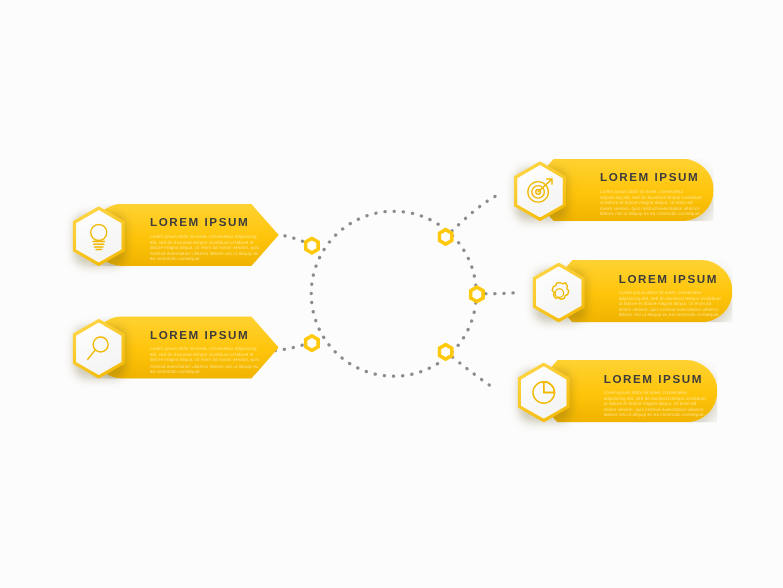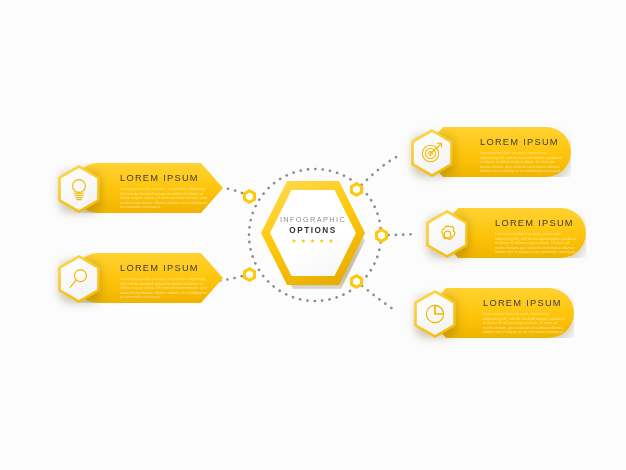--- a/index.html
+++ b/index.html
@@ -21,21 +21,21 @@
     box-shadow:0 6px 12px rgba(90,75,20,.28);
   }
   .panel .bodyshade{
     position:absolute;
     background:linear-gradient(180deg,#ffd232 0%,#fec40a 55%,#f0b300 100%);
   }
   .panel .title{
     position:absolute;
     color:#3c3c3c;
     font-size:9.3px;
-    font-weight:normal;
+    font-weight:bold;
     letter-spacing:1.25px;
     white-space:nowrap;
   }
   .panel .copy{
     position:absolute;
     color:#fff9d8;
     opacity:.62;
     font-size:3.6px;
     line-height:4.6px;
     letter-spacing:.07px;
@@ -230,30 +230,20 @@
         <svg width="22" height="22" viewBox="0 0 22 22" fill="none" stroke="#f0b800" stroke-width="1.15" stroke-linecap="round">
           <circle cx="11" cy="11" r="8.6"></circle>
           <line x1="11" y1="11" x2="11" y2="2.4"></line>
           <line x1="11" y1="11" x2="19.6" y2="11"></line>
           <path d="M11,11 L11,2.4 A8.6,8.6 0 0 1 19.6,11 Z" fill="none"></path>
         </svg>
       </div>
     </div>
   </div>
 
-  <div id="center-hex">
-    <div class="shadow"></div>
-    <div class="outer"></div>
-    <div class="inner"></div>
-    <div class="label">
-      <div class="l1">INFOGRAPHIC</div>
-      <div class="l2">OPTIONS</div>
-      <div class="stars">★ ★ ★ ★ ★</div>
-    </div>
-  </div>
 
   <div class="node" style="left:242px;top:189px;">
     <div class="o"></div>
     <div class="i"></div>
   </div>
   <div class="node" style="left:242px;top:267px;">
     <div class="o"></div>
     <div class="i"></div>
   </div>
   <div class="node" style="left:349px;top:182px;">

